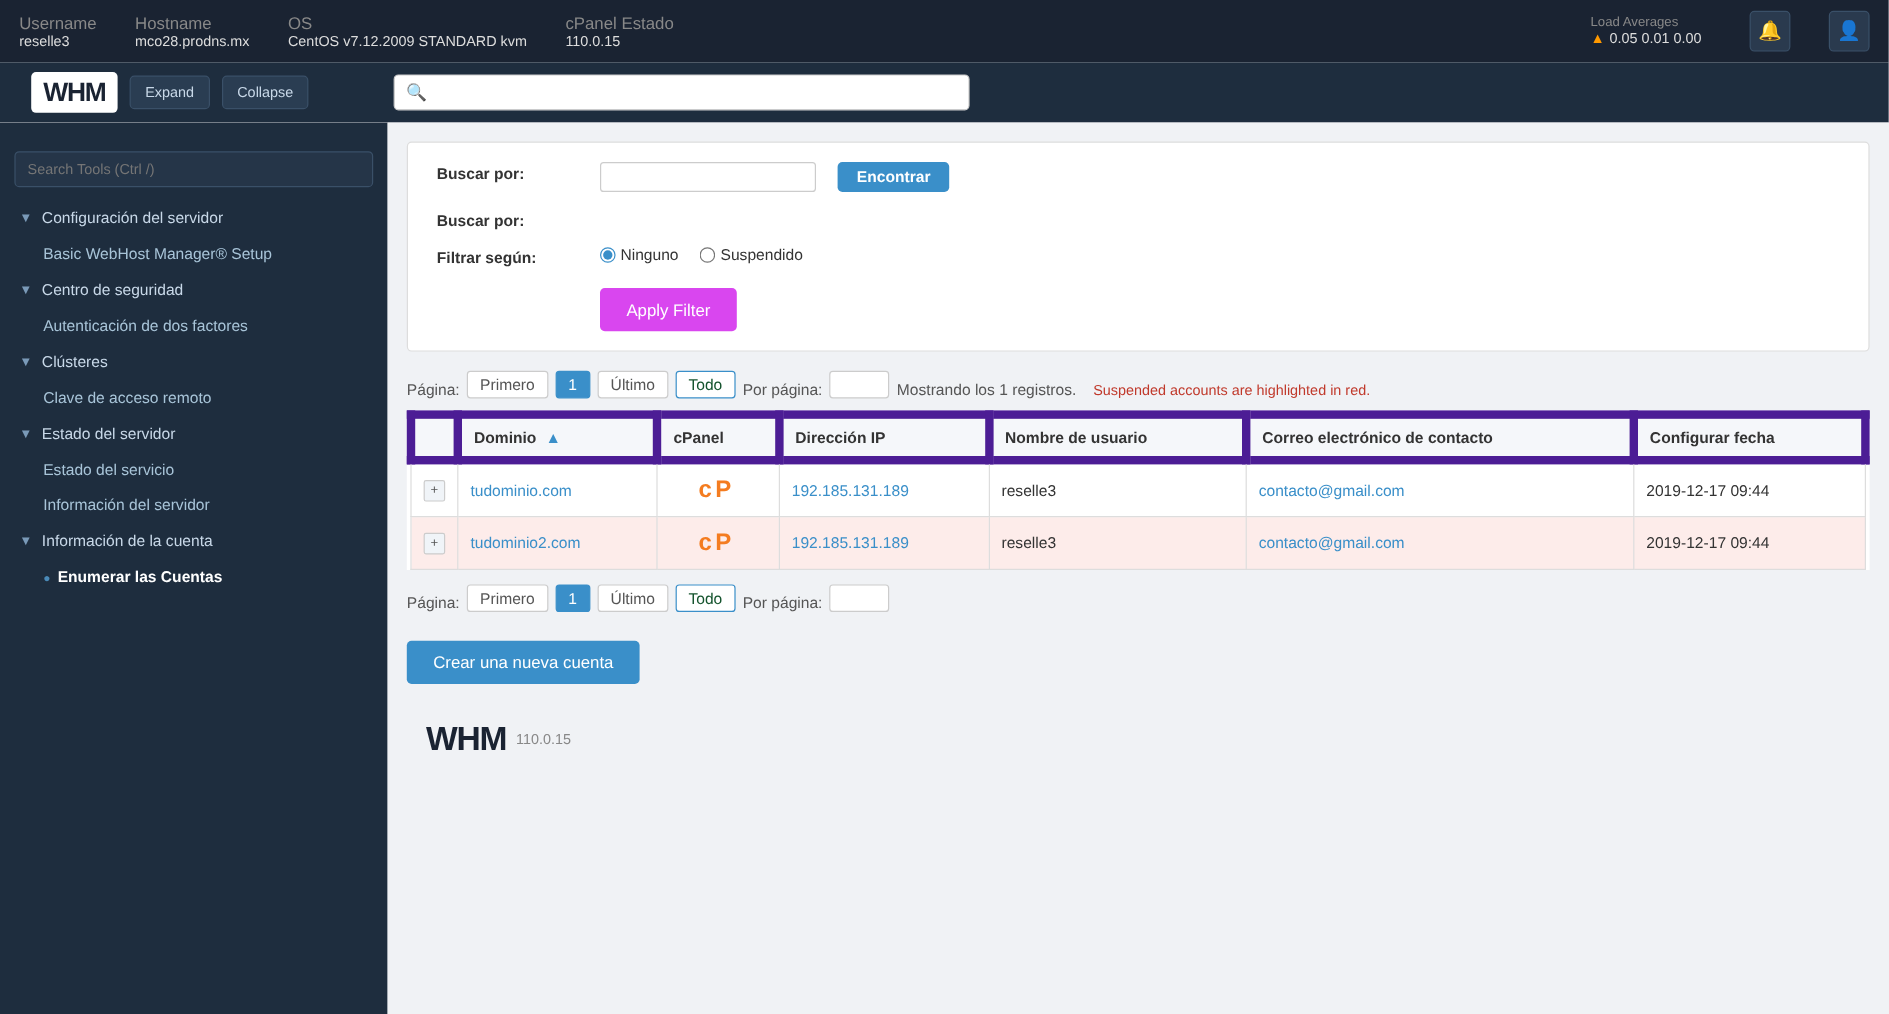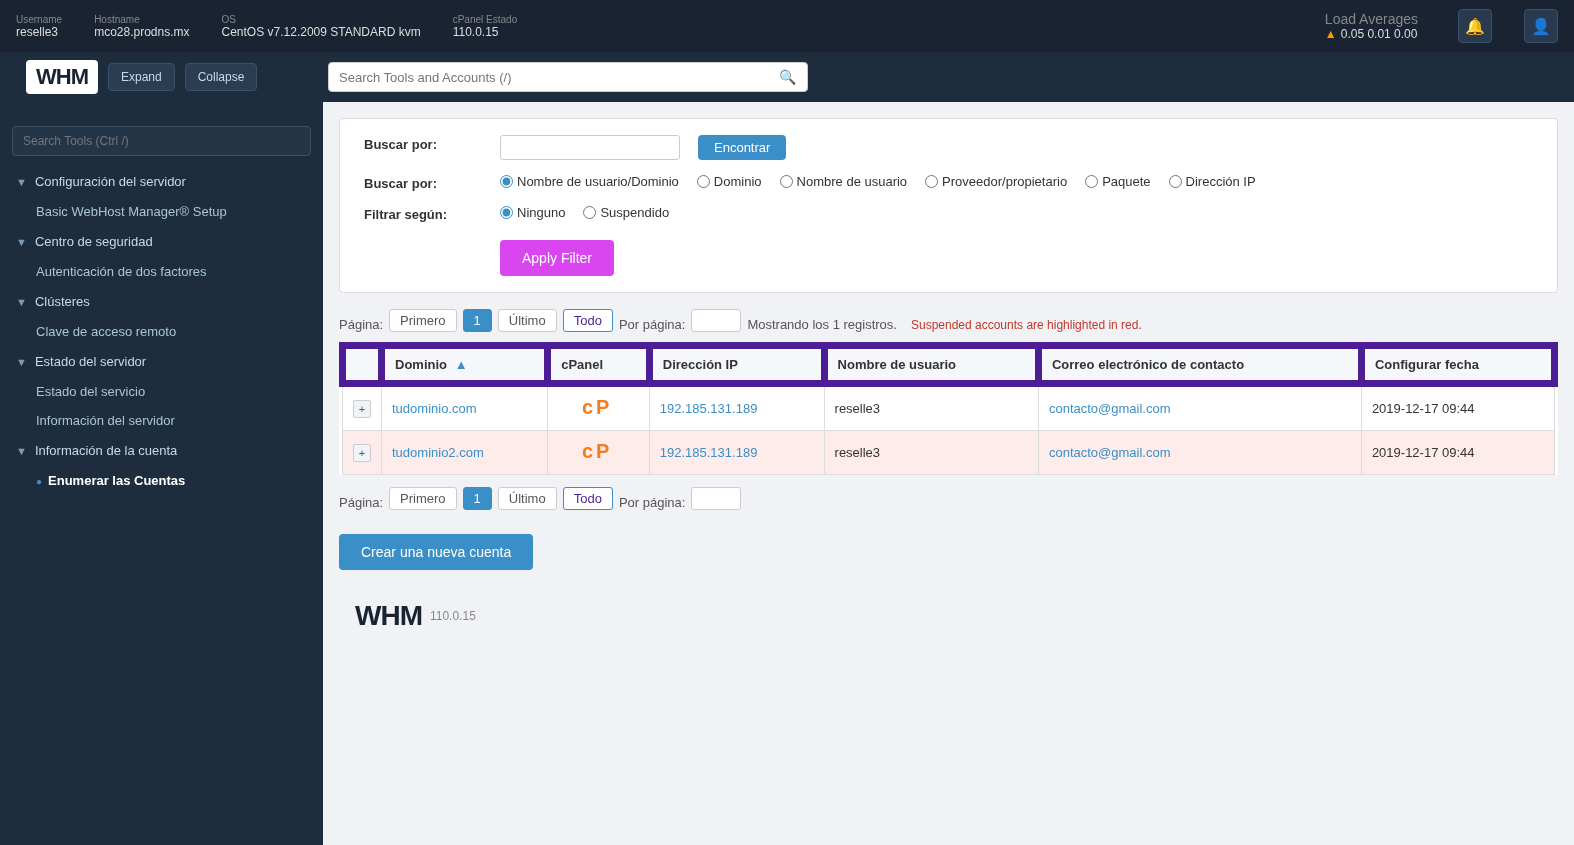--- a/index.html
+++ b/index.html
@@ -11,25 +11,25 @@
       color: #ccc;
       display: flex;
       align-items: center;
       padding: 6px 16px;
       font-size: 12px;
       gap: 32px;
       min-height: 52px;
       flex-shrink: 0;
     }
     .top-bar-item { display: flex; flex-direction: column; }
-    .top-bar-item .label { color: #888; font-size: 10px; }
+    .top-bar-item .label { color: #888; font-size: 14px; }
     .top-bar-item .value { color: #ddd; font-size: 12px; }
     .top-bar-spacer { flex: 1; }
     .load-averages { display: flex; flex-direction: column; margin-right: 8px; }
-    .load-averages .label { color: #888; font-size: 14px; }
+    .load-averages .label { color: #888; font-size: 11px; }
     .load-averages .values { color: #ddd; display: flex; align-items: center; gap: 4px; }
     .load-up-arrow { color: #f90; font-size: 12px; }
     .icon-btn {
       background: #2a3a4e;
       border: 1px solid #3a5068;
       border-radius: 4px;
       color: #ccc;
       width: 34px; height: 34px;
       display: flex; align-items: center; justify-content: center;
       cursor: pointer; font-size: 16px;
@@ -168,20 +168,21 @@
       width: 180px;
     }
     .encontrar-btn {
       background: #3a8fc9;
       color: #fff;
       border: none;
       border-radius: 4px;
       padding: 5px 16px;
       cursor: pointer;
       font-size: 13px;
+      font-weight: bold;
     }
     .radio-label {
       display: flex; align-items: center; gap: 4px;
       cursor: pointer; font-size: 13px;
     }
     .radio-label input { cursor: pointer; accent-color: #3a8fc9; }
     .apply-filter-btn {
       background: #d946ef;
       color: #fff;
       border: none;
@@ -209,21 +210,21 @@
       cursor: pointer;
       font-size: 13px;
       color: #555;
     }
     .page-btn.active-page {
       background: #3a8fc9;
       color: #fff;
       border-color: #3a8fc9;
     }
     .page-btn.todo {
-      color: #4c1d95;
+      color: #14532d;
       border-color: #3a8fc9;
     }
     .per-page-input {
       border: 1px solid #ccc;
       border-radius: 3px;
       padding: 3px 6px;
       width: 50px;
       font-size: 13px;
       text-align: center;
     }
@@ -354,21 +355,20 @@
 </div>
 
 <div class="header-row">
 
   <div style="width:300px; flex-shrink:0; display:flex; align-items:center; gap:10px; padding:0 10px;">
     <div style="background:#fff; color:#1a2332; font-weight:900; font-size:22px; padding:4px 10px; border-radius:4px; letter-spacing:-1px;">WHM</div>
     <button class="sidebar-btn">Expand</button>
     <button class="sidebar-btn">Collapse</button>
   </div>
   <div class="search-box">
-    <input type="text" placeholder="Search Tools and Accounts (/)" style="">
     <span class="search-icon-btn">🔍</span>
   </div>
 </div>
 
 <div class="main-layout">
 
   <div class="sidebar">
     <div class="sidebar-header">
     </div>
     <input class="sidebar-search" type="text" placeholder="Search Tools (Ctrl /)" style="">
@@ -425,40 +425,20 @@
         <div class="filter-row">
           <span class="filter-label">Buscar por:</span>
           <div class="filter-controls">
             <input type="text" value="" style="">
             <button class="encontrar-btn">Encontrar</button>
           </div>
         </div>
 
         <div class="filter-row">
           <span class="filter-label">Buscar por:</span>
-          <div class="filter-controls">
-            <label class="radio-label">
-              <input type="radio" name="buscar_por" checked="" style=""> Nombre de usuario/Dominio
-            </label>
-            <label class="radio-label">
-              <input type="radio" name="buscar_por" style=""> Dominio
-            </label>
-            <label class="radio-label">
-              <input type="radio" name="buscar_por" style=""> Nombre de usuario
-            </label>
-            <label class="radio-label">
-              <input type="radio" name="buscar_por" style=""> Proveedor/propietario
-            </label>
-            <label class="radio-label">
-              <input type="radio" name="buscar_por" style=""> Paquete
-            </label>
-            <label class="radio-label">
-              <input type="radio" name="buscar_por" style=""> Dirección IP
-            </label>
-          </div>
         </div>
 
         <div class="filter-row">
           <span class="filter-label">Filtrar según:</span>
           <div class="filter-controls">
             <label class="radio-label">
               <input type="radio" name="filtrar" checked="" style=""> Ninguno
             </label>
             <label class="radio-label">
               <input type="radio" name="filtrar" style=""> Suspendido

